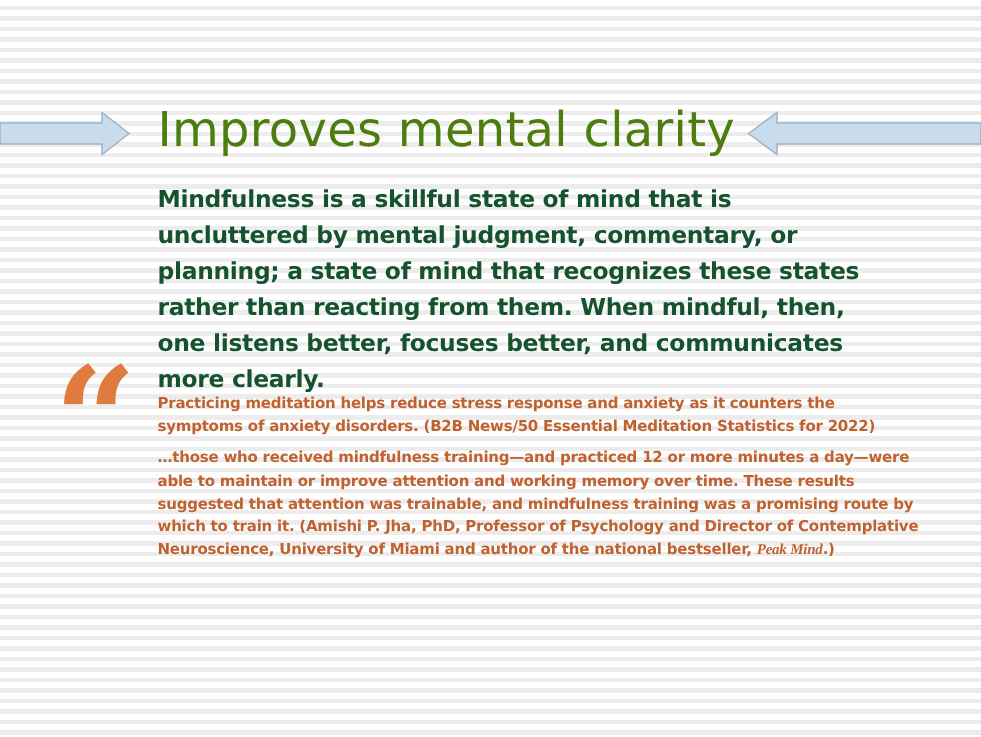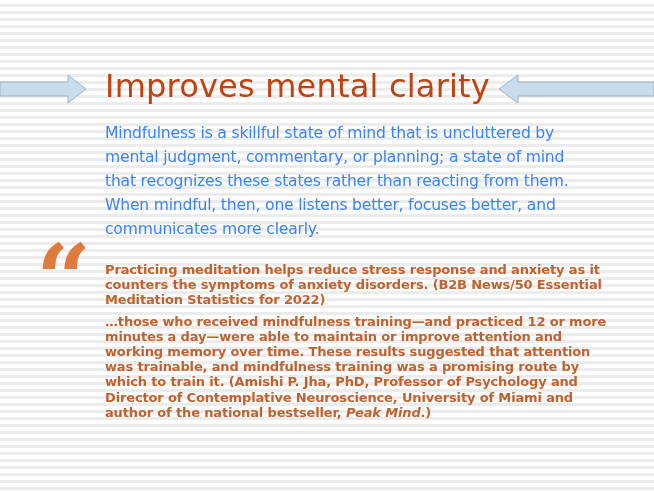--- a/index.html
+++ b/index.html
@@ -6,42 +6,42 @@
   body {
     width: 654px; height: 491px; overflow: hidden; position: relative;
     background-color: #ffffff;
     background-image: repeating-linear-gradient(to bottom, #ffffff 0px, #ffffff 4px, #ececec 4px, #ececec 7px);
     font-family: "DejaVu Sans", sans-serif;
   }
   .arrow { position: absolute; }
   .title {
     position: absolute; left: 105px; top: 64px;
     font-family: "DejaVu Sans", sans-serif;
-    font-size: 32px; color: #c2410c; letter-spacing: 0.2px;
+    font-size: 32px; color: #4d7c0f; letter-spacing: 0.2px;
     line-height: 44px; white-space: nowrap;
   }
   .body-text {
     position: absolute; left: 105px; top: 121px; width: 470px;
     font-family: "DejaVu Sans", sans-serif;
-    font-size: 15.6px; line-height: 24px; color: #3b82f6; font-weight: normal;
+    font-size: 15.6px; line-height: 24px; color: #14532d; font-weight: bold;
     letter-spacing: -0.2px;
   }
   .quote-mark {
     position: absolute; left: 36px; top: 232px;
     font-family: "DejaVu Serif", serif;
     font-size: 96px; line-height: 96px; color: #e07b3f; font-weight: bold;
   }
   .quotes {
     position: absolute; left: 105px; top: 262px; width: 510px;
     font-family: "DejaVu Sans", sans-serif;
-    font-size: 13px; line-height: 15.2px; color: #c0622f; font-weight: bold;
+    font-size: 10px; line-height: 15.2px; color: #c0622f; font-weight: bold;
     letter-spacing: -0.15px;
   }
   .quotes p { margin: 0 0 6px 0; }
-  .quotes em { font-style: italic; }
+  .quotes em { font-style: italic; font-family: Liberation Serif, serif; }
 </style>
 </head>
 <body>
 
 <svg class="arrow" style="left:0;top:74px" width="90" height="30" viewBox="0 0 90 30">
   <path d="M0 8 H68 V1 L86 15 L68 29 V22 H0 Z" fill="#c9dcec" stroke="#9fb3c6" stroke-width="1"></path>
 </svg>
 
 <svg class="arrow" style="left:496px;top:74px" width="158" height="30" viewBox="0 0 158 30">
   <path d="M158 8 H22 V1 L3 15 L22 29 V22 H158 Z" fill="#c9dcec" stroke="#9fb3c6" stroke-width="1"></path>

